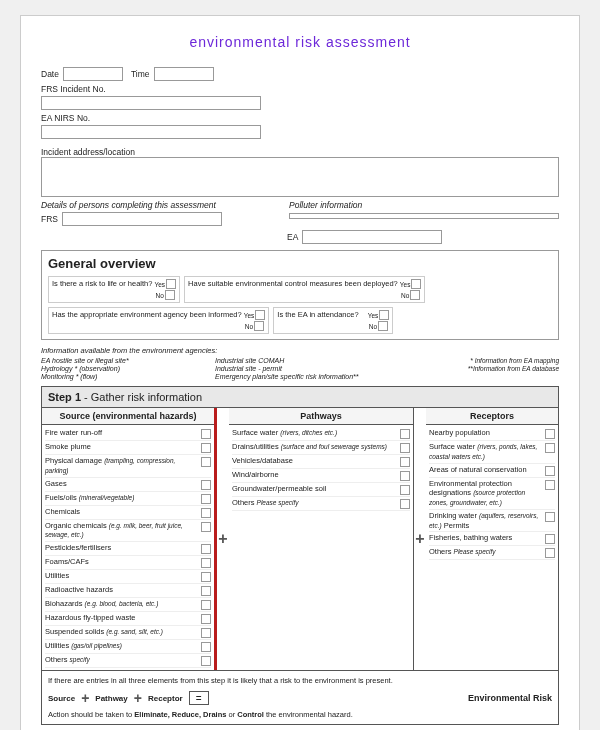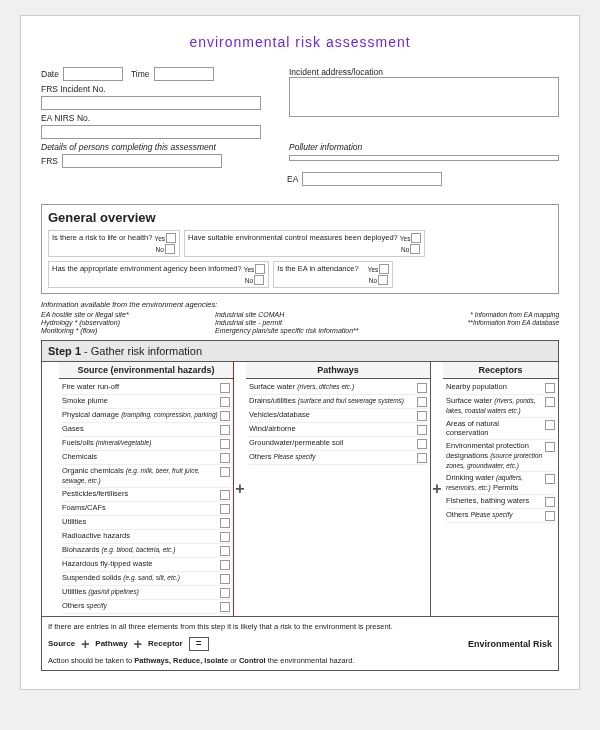--- a/index.html
+++ b/index.html
@@ -46,20 +46,21 @@
       height: 40px;
       background: #fff;
       flex: 1;
       padding: 2px 3px;
       font-size: 8px;
     }
     .row1 {
       display: flex;
       gap: 8px;
       margin-bottom: 3px;
+      flex-direction: column;
     }
     .left-fields {
       display: flex;
       flex-direction: column;
       gap: 3px;
       width: 240px;
     }
     .right-field {
       flex: 1;
     }
@@ -116,21 +117,21 @@
       background: #fff;
     }
     .ea-input {
       border: 1px solid #999;
       height: 14px;
       width: 140px;
       background: #fff;
     }
     .section-box {
       border: 1px solid #999;
-      margin-top: 18px;
+      margin-top: 6px;
       margin-bottom: 6px;
       padding: 5px 6px;
       background: #fff;
     }
     .general-overview-header {
       font-size: 13px;
       font-weight: bold;
       margin-bottom: 5px;
     }
     .go-row {
@@ -188,22 +189,21 @@
       font-weight: bold;
     }
     .step-header span {
       font-weight: normal;
     }
     .step-content {
       display: flex;
     }
     .col-source {
       width: 175px;
-      border-right: 1px solid #b91c1c;
-      margin-left: 17px;
+      border-right: 3px solid #b91c1c;
     }
     .col-pathways {
       width: 185px;
       border-right: 1px solid #555;
     }
     .col-receptors {
       flex: 1;
     }
     .col-header {
       background: #f5f5f5;
@@ -598,18 +598,18 @@
       <div class="risk-equation">
         <span class="eq-item">Source</span>
         <span class="eq-plus">+</span>
         <span class="eq-item">Pathway</span>
         <span class="eq-plus">+</span>
         <span class="eq-item">Receptor</span>
         <div class="eq-equals">=</div>
         <span class="env-risk-label">Environmental Risk</span>
       </div>
       <p class="action-text">
-        <span>Action should be taken to </span><strong>Pathways, Reduce, Isolate</strong><span> or </span><strong>Control</strong><span> the environmental hazard.</span>
+        <span>Action should be taken to </span><strong>Eliminate, Reduce, Drains</strong><span> or </span><strong>Control</strong><span> the environmental hazard.</span>
       </p>
     </div>
   </div>
 
 </div>
 
 </body></html>

